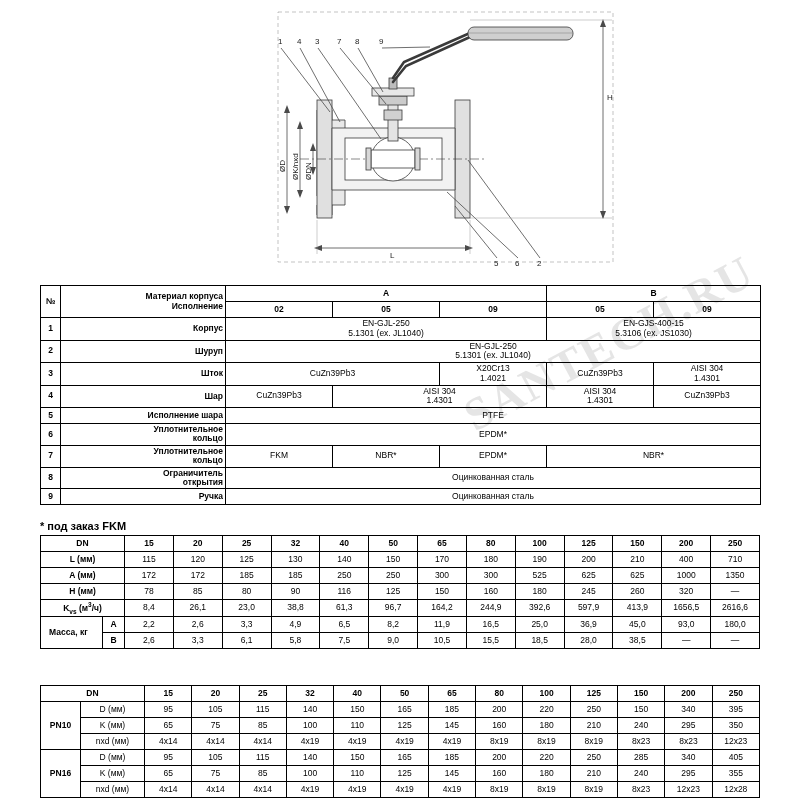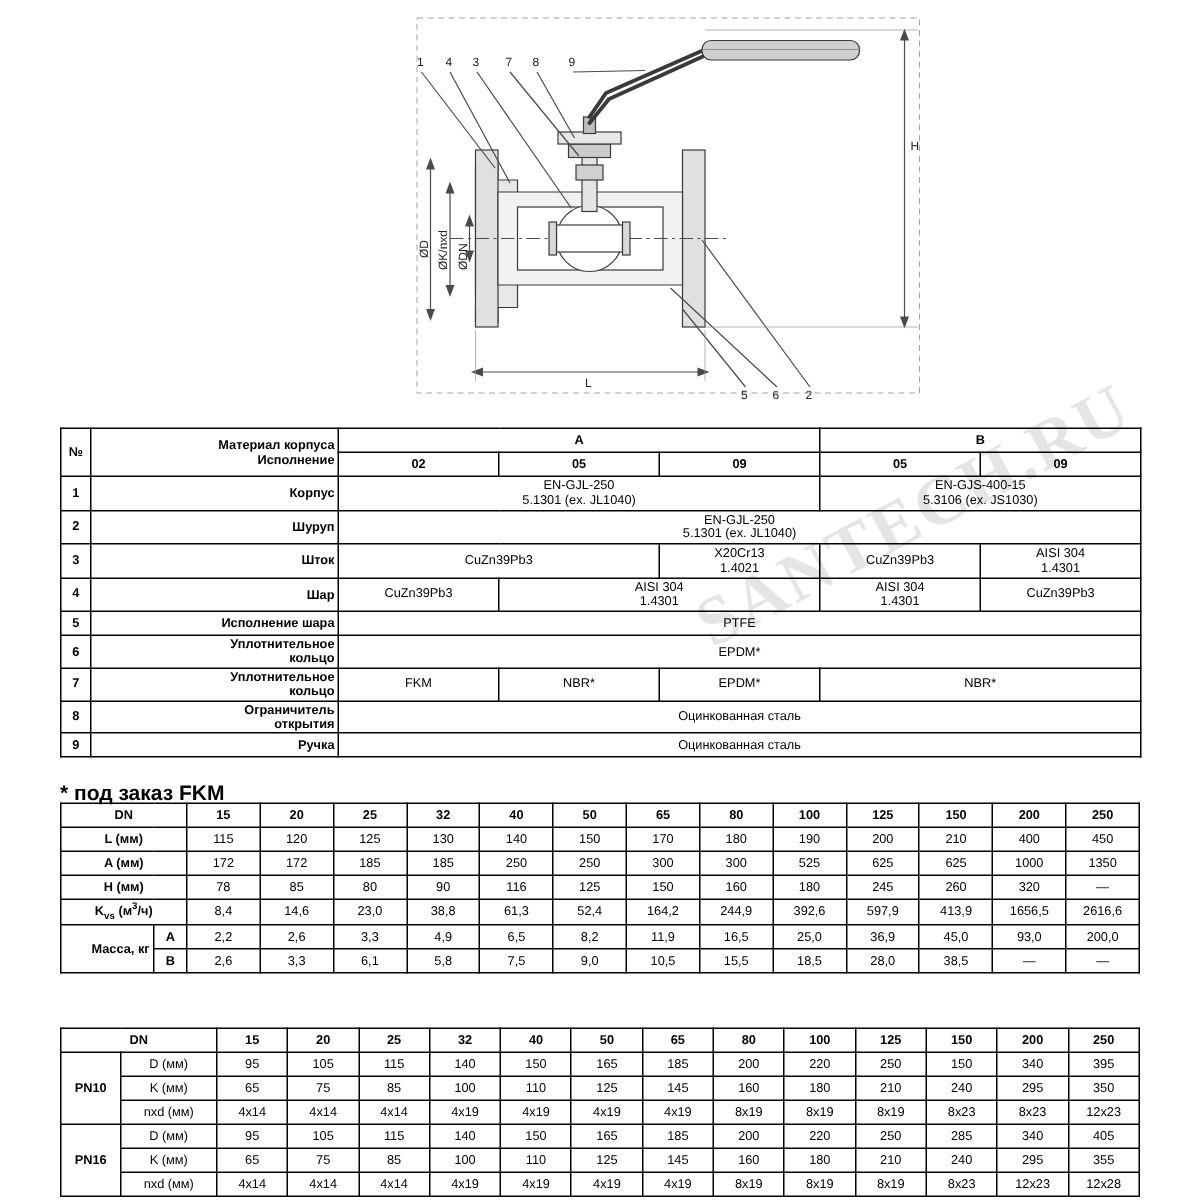--- a/index.html
+++ b/index.html
@@ -48,28 +48,28 @@
   
   .tbl-materials{position:absolute;left:40px;top:285px;width:720px;}
   .tbl-materials td{height:13px;}
   .tbl-materials .lbl{text-align:right;padding-left:4px;font-weight:bold;}
   .tbl-materials .num{width:20px;font-weight:bold;}
   .tbl-materials .hdr{font-weight:bold;}
   .tbl-materials .two-line{line-height:1.1;}
 
   .note{
     position:absolute;left:40px;top:520px;
-    font-size:14px;font-weight:bold;
+    font-size:11px;font-weight:bold;
   }
 
   
   .tbl-dims{position:absolute;left:40px;top:535px;width:720px;}
   .tbl-dims td{height:13px;}
   .tbl-dims .rowhdr{font-weight:bold;text-align:center;}
-  .tbl-dims .rowhdr-l{font-weight:bold;text-align:left;padding-left:20px;}
+  .tbl-dims .rowhdr-l{font-weight:bold;text-align:left;padding-left:8px;}
 
   
   .tbl-flange{position:absolute;left:40px;top:685px;width:720px;}
   .tbl-flange td{height:13px;}
   .tbl-flange .rowhdr{font-weight:bold;}
   .tbl-flange .sub{font-weight:normal;}
 
   .sup{font-size:6.5px;vertical-align:super;}
   .sub-s{font-size:6.5px;vertical-align:sub;}
 </style>
@@ -282,21 +282,21 @@
           <td>125</td>
           <td>130</td>
           <td>140</td>
           <td>150</td>
           <td>170</td>
           <td>180</td>
           <td>190</td>
           <td>200</td>
           <td>210</td>
           <td>400</td>
-          <td>450</td>
+          <td>710</td>
         </tr>
         <tr>
           <td colspan="2" class="rowhdr">A (мм)</td>
           <td>172</td>
           <td>172</td>
           <td>185</td>
           <td>185</td>
           <td>250</td>
           <td>250</td>
           <td>300</td>
@@ -319,25 +319,25 @@
           <td>160</td>
           <td>180</td>
           <td>245</td>
           <td>260</td>
           <td>320</td>
           <td>—</td>
         </tr>
         <tr>
           <td colspan="2" class="rowhdr">K<span class="sub-s">vs</span> (м<span class="sup">3</span>/ч)</td>
           <td>8,4</td>
-          <td>14,6</td>
+          <td>26,1</td>
           <td>23,0</td>
           <td>38,8</td>
           <td>61,3</td>
-          <td>52,4</td>
+          <td>96,7</td>
           <td>164,2</td>
           <td>244,9</td>
           <td>392,6</td>
           <td>597,9</td>
           <td>413,9</td>
           <td>1656,5</td>
           <td>2616,6</td>
         </tr>
         <tr>
           <td rowspan="2" class="rowhdr-l">Масса, кг</td>
@@ -347,21 +347,21 @@
           <td>3,3</td>
           <td>4,9</td>
           <td>6,5</td>
           <td>8,2</td>
           <td>11,9</td>
           <td>16,5</td>
           <td>25,0</td>
           <td>36,9</td>
           <td>45,0</td>
           <td>93,0</td>
-          <td>200,0</td>
+          <td>180,0</td>
         </tr>
         <tr>
           <td class="rowhdr">B</td>
           <td>2,6</td>
           <td>3,3</td>
           <td>6,1</td>
           <td>5,8</td>
           <td>7,5</td>
           <td>9,0</td>
           <td>10,5</td>

